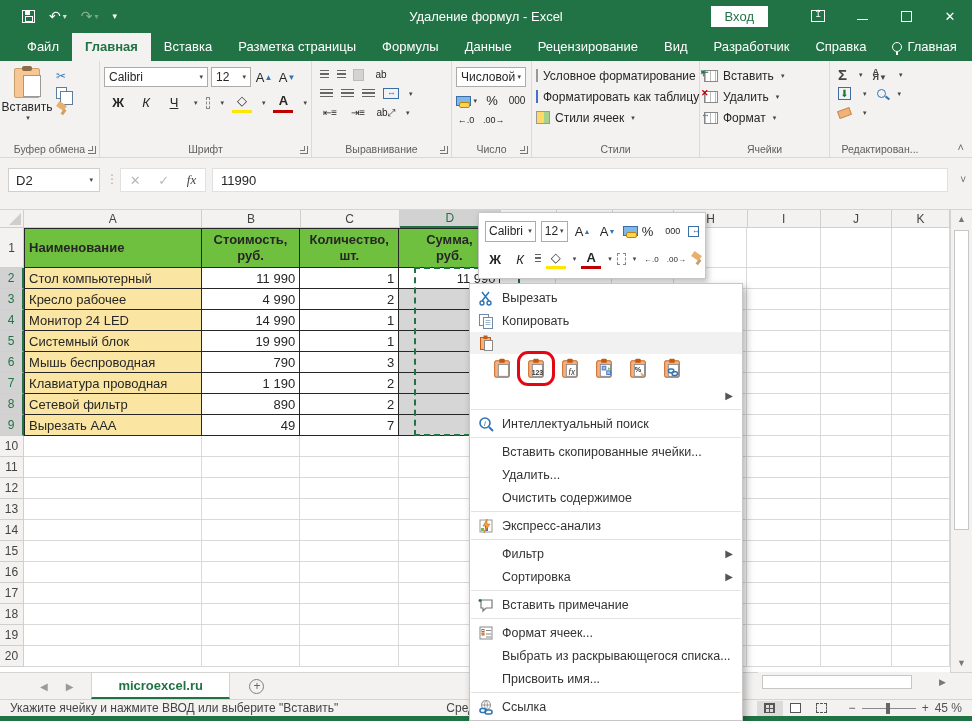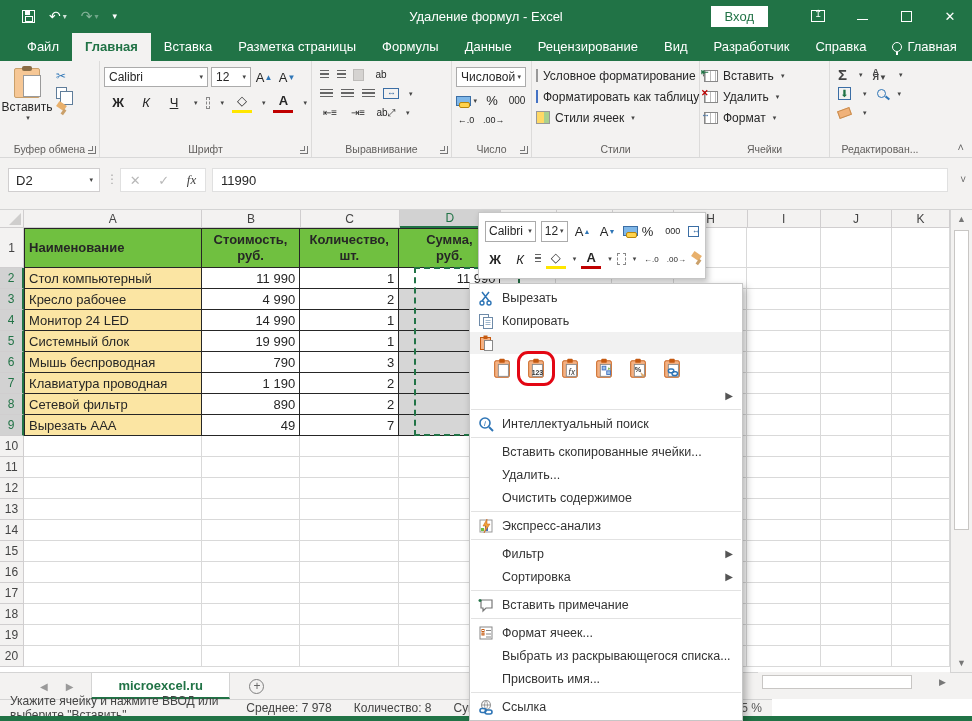--- a/index.html
+++ b/index.html
@@ -120,21 +120,21 @@
   .hscroll .arr { margin-left:auto; margin-right:4px; color:#777; font-size:9px; }
 
   
   .sheettabs { position:absolute; left:0; top:672px; width:972px; height:27px; background:#f3f2f1; border-top:1px solid #d4d4d4; display:flex; align-items:stretch; }
   .tabnav { display:flex; align-items:center; gap:18px; padding:0 18px 0 40px; color:#9a9a9a; font-size:10px; }
   .sheettab { background:#fff; border:1px solid #d4d4d4; border-top:none; border-bottom:2px solid #217346; color:#217346; font-weight:bold; font-size:13px; padding:0 26px; display:flex; align-items:center; }
   .addsheet { width:26px; display:flex; align-items:center; justify-content:center; margin-left:14px; }
   .plus-circle { width:15px; height:15px; border:1px solid #808080; border-radius:50%; color:#666; font-size:12px; line-height:13px; text-align:center; }
 
   
-  .statusbar { position:absolute; left:0; top:699px; width:772px; height:17px; background:#f3f2f1; border-top:1px solid #d4d4d4; display:flex; align-items:center; font-size:12px; color:#444; padding:0 10px; }
+  .statusbar { position:absolute; left:0; top:699px; width:972px; height:17px; background:#f3f2f1; border-top:1px solid #d4d4d4; display:flex; align-items:center; font-size:12px; color:#444; padding:0 10px; }
   .statusbar .hint { flex:1; }
   .stat { margin-right:22px; white-space:nowrap; }
   .viewbtn { width:26px; height:15px; display:flex; align-items:center; justify-content:center; }
   .viewbtn.on { background:#dcdbda; }
   .vb-grid { width:11px; height:10px; border:1px solid #555; background:repeating-linear-gradient(90deg,#555 0 1px,#0000 1px 4px),repeating-linear-gradient(#555 0 1px,#0000 1px 4px); }
   .vb-page { width:11px; height:10px; border:1px solid #555; background:#fff; }
   .vb-break { width:11px; height:10px; border:1px solid #555; border-style:dashed; }
   .zoomctrl { display:flex; align-items:center; margin-left:14px; gap:6px; color:#555; }
   .zline { width:54px; height:1px; background:#8a8a8a; position:relative; }
   .zthumb { position:absolute; left:24px; top:-5px; width:4px; height:11px; background:#666; }

